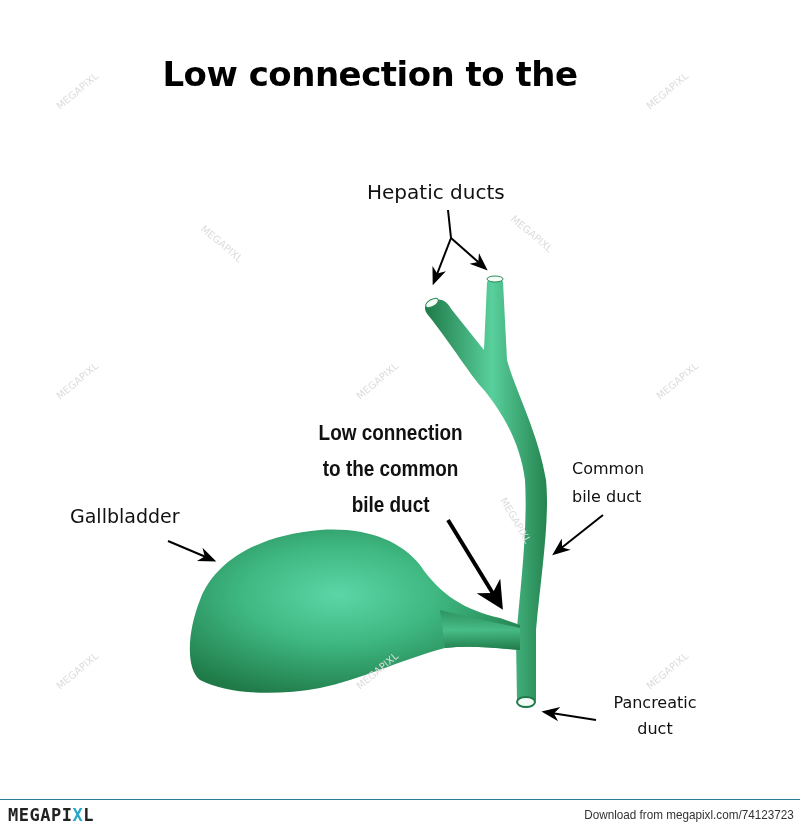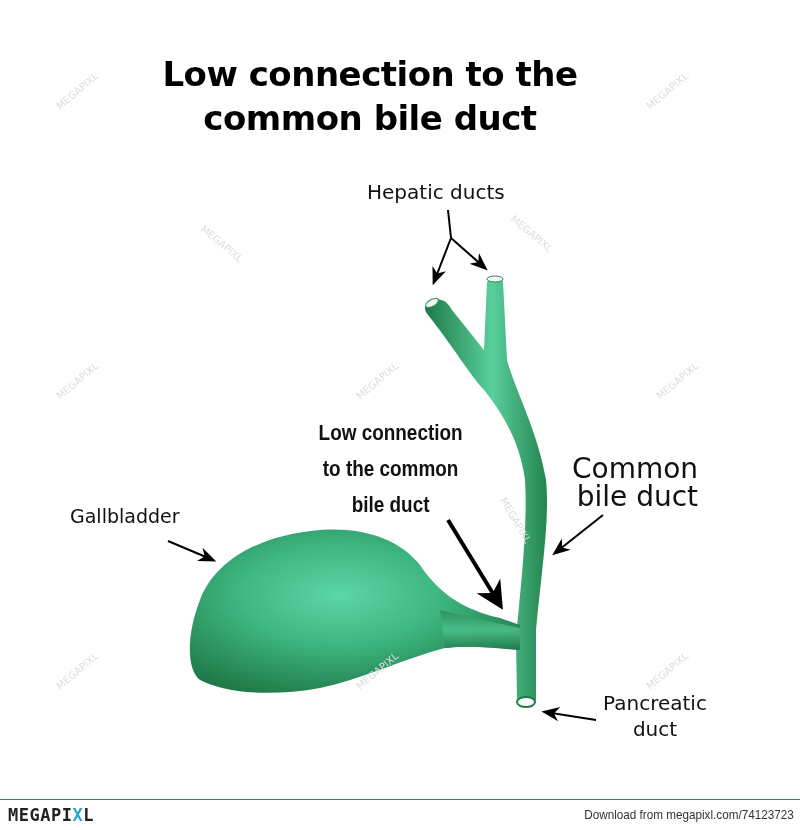--- a/index.html
+++ b/index.html
@@ -2,35 +2,34 @@
 <html><head>
 <meta charset="utf-8">
 <style>
   html, body { margin: 0; padding: 0; background: #ffffff; }
   body { width: 800px; height: 830px; position: relative; overflow: hidden; font-family: "Liberation Sans", "DejaVu Sans", sans-serif; }
   .title { position: absolute; left: 0; width: 740px; top: 52px; text-align: center; font-family: "DejaVu Sans", sans-serif; font-weight: bold; font-size: 34px; line-height: 44px; color: #000; letter-spacing: -0.5px; }
   .title div { white-space: nowrap; }
   svg.diagram { position: absolute; left: 0; top: 0; }
   .label { position: absolute; color: #111; font-family: "DejaVu Sans", sans-serif; white-space: nowrap; }
   .lbl-hepatic { left: 367px; top: 180px; font-size: 20px; text-align: center; }
-  .lbl-common { left: 572px; top: 455px; font-size: 28px; line-height: 28px; text-align: right; }
+  .lbl-common { left: 572px; top: 455px; font-size: 16px; line-height: 28px; }
   .lbl-gall { left: 70px; top: 505px; font-size: 19px; }
-  .lbl-panc { left: 599px; top: 690px; font-size: 20px; line-height: 26px; text-align: center; width: 112px; }
+  .lbl-panc { left: 599px; top: 690px; font-size: 16px; line-height: 26px; text-align: center; width: 112px; }
   .lbl-low { left: 296px; top: 415px; font-size: 22px; line-height: 36px; font-weight: bold; text-align: center; width: 188px; font-family: "Liberation Sans", sans-serif; transform: scaleX(0.86); transform-origin: left top; width: 220px; }
   .footer-line { position: absolute; left: 0; top: 799px; width: 800px; height: 1px; background: #2a7f96; }
   .footer-logo { position: absolute; left: 8px; top: 805px; font-family: "DejaVu Sans Mono", monospace; font-weight: bold; font-size: 17px; color: #222; letter-spacing: 0.5px; }
   .footer-logo .x { color: #2aa6c6; }
   .footer-dl { position: absolute; right: 6px; top: 807px; font-family: "Liberation Sans", sans-serif; font-size: 13px; color: #333; transform: scaleX(0.9); transform-origin: right top; }
 </style>
 </head>
 <body>
 
 <div class="title">
   <div>Low connection to the</div>
-  <div>common bile duct</div>
 </div>
 
 <svg class="diagram" width="800" height="830" viewBox="0 0 800 830">
   <defs>
     <radialGradient id="gbGrad" cx="0.45" cy="0.4" r="0.65">
       <stop offset="0" stop-color="#5cd6a6"></stop>
       <stop offset="0.45" stop-color="#3fb882"></stop>
       <stop offset="1" stop-color="#1f7a48"></stop>
     </radialGradient>
     <linearGradient id="ductGradV" x1="0" y1="0" x2="1" y2="0">

